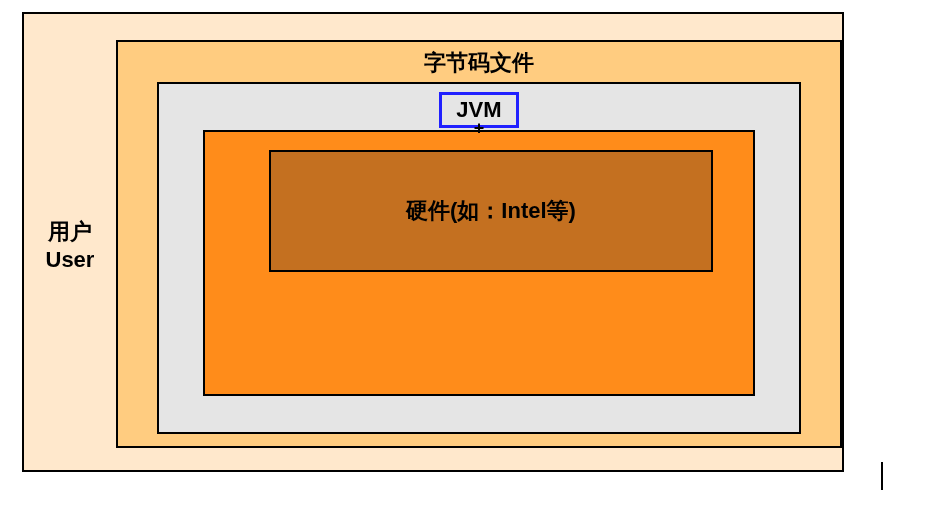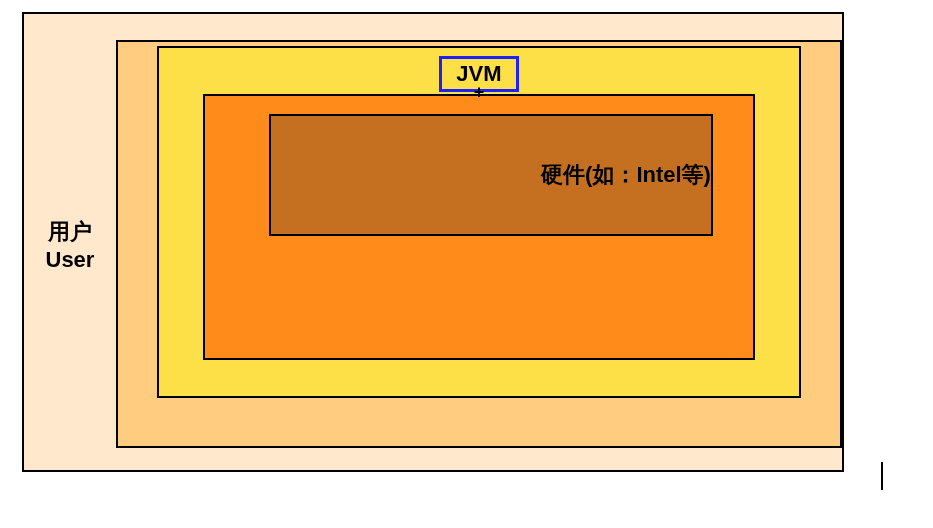--- a/index.html
+++ b/index.html
@@ -35,21 +35,21 @@
       background: #ffcc80;
       border: 2px solid #000;
       display: flex;
       flex-direction: column;
       align-items: center;
     }
     .layer3 {
       margin-top: 4px;
       width: 644px;
       height: 352px;
-      background: #fde047;
+      background: #e5e5e5;
       border: 2px solid #000;
       display: flex;
       flex-direction: column;
       align-items: center;
     }
     .jvm-box {
       margin-top: 8px;
       display: inline-block;
       padding: 2px 14px;
       border: 3px solid #2020ff;
@@ -77,21 +77,21 @@
       font-weight: bold;
     }
     .layer5 {
       margin-top: 18px;
       width: 444px;
       height: 122px;
       background: #c47020;
       border: 2px solid #000;
       display: flex;
       align-items: center;
-      justify-content: flex-end;
+      justify-content: center;
       margin-left: 24px;
     }
     .layer5 .label5 {
       font-size: 22px;
       font-weight: bold;
     }
     .cursor {
       position: absolute;
       right: 50px;
       bottom: 38px;
@@ -99,20 +99,21 @@
       height: 28px;
       background: #000;
     }
   </style>
 </head>
 <body>
 
 <div class="outer">
   <div class="label">用户User</div>
   <div class="layer2">
+    <div class="label">字节码文件</div>
     <div class="layer3">
       <div class="jvm-box">JVM</div>
       <div class="layer4">
         <div class="plus">+</div>
         <div class="layer5">
           <div class="label5">硬件(如：Intel等)</div>
         </div>
       </div>
     </div>
   </div>

